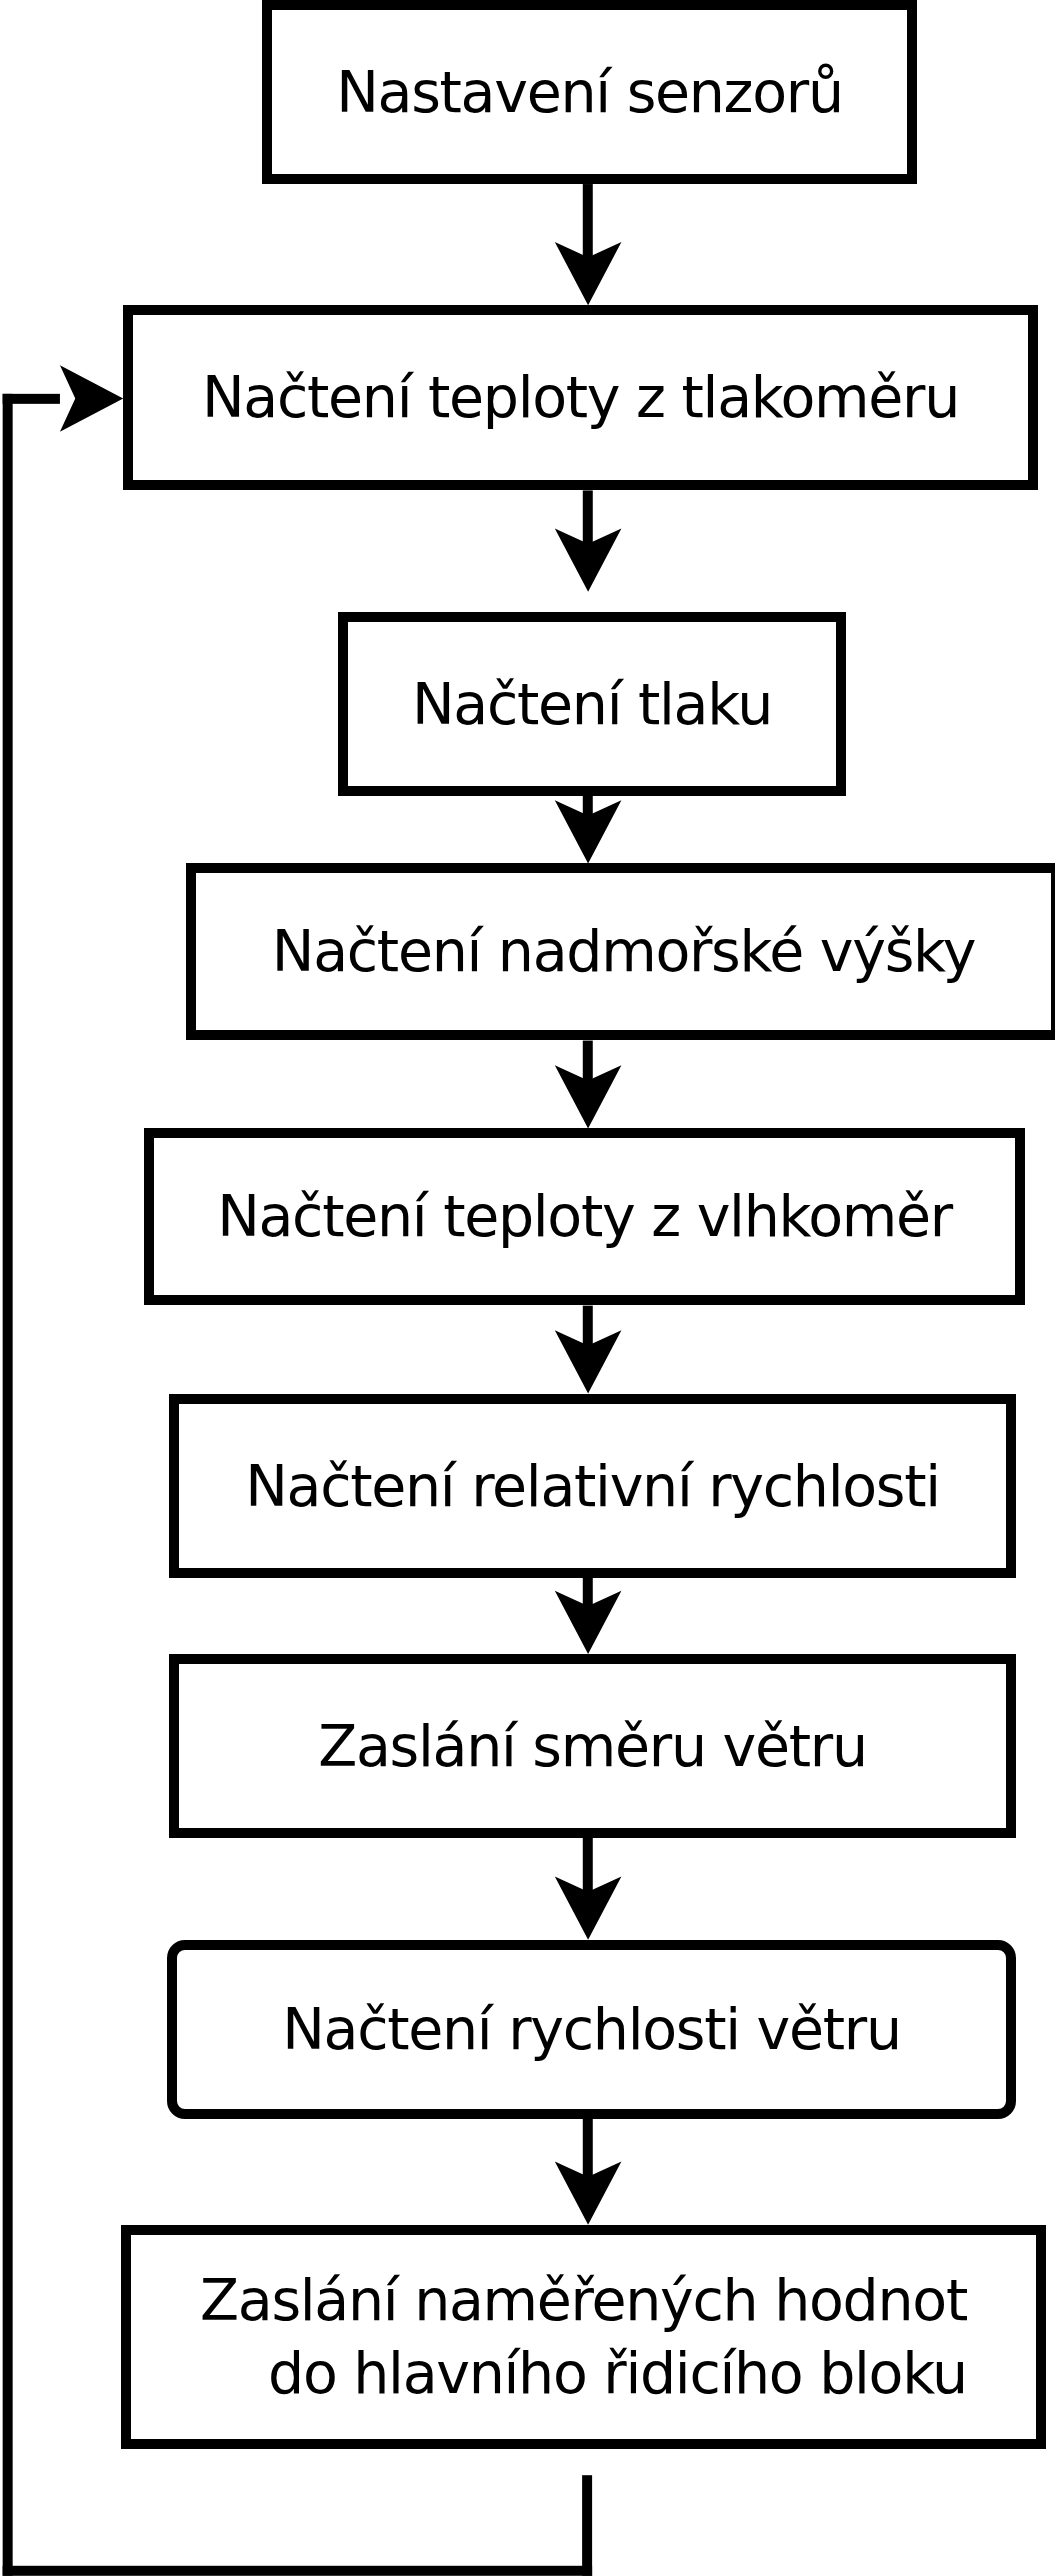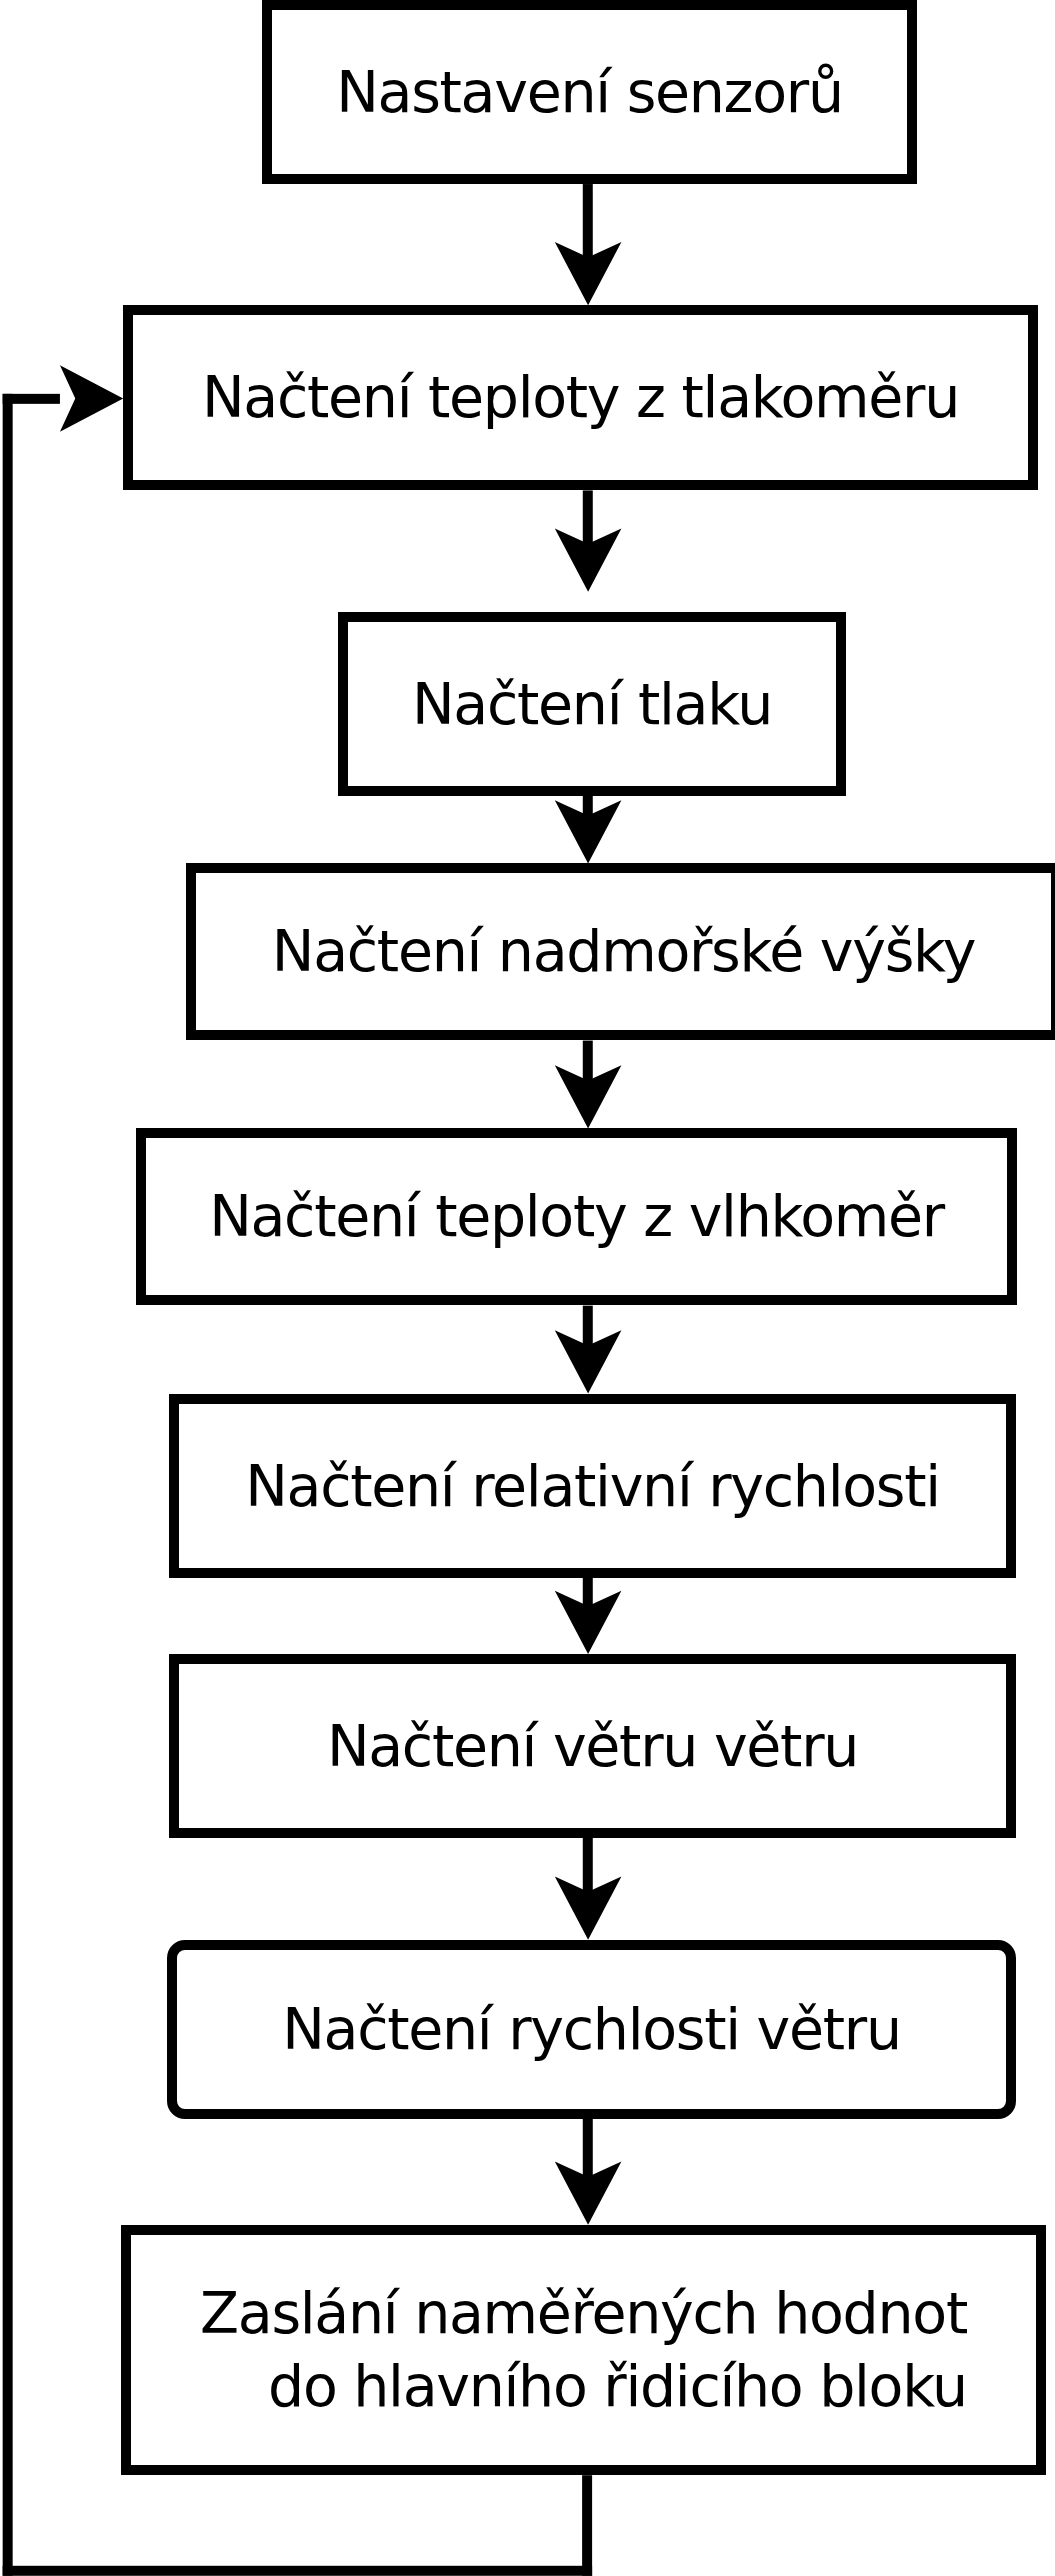--- a/index.html
+++ b/index.html
@@ -36,25 +36,25 @@
     font-size: 57px;
     line-height: 1.28;
     letter-spacing: -1.3px;
     white-space: pre-line;
   }
   
   .n1 { left: 262px; top: 0px;    width: 655px;  height: 184px; }
   .n2 { left: 123px; top: 305px;  width: 915px; height: 185px; }
   .n3 { left: 338px; top: 612px;  width: 508px;  height: 184px; }
   .n4 { left: 154px; top: 863px; width: 875px; height: 177px; margin-left: 32px; }
-  .n5 { left: 136px; top: 1128px; width: 881px; height: 177px; }
+  .n5 { left: 144px; top: 1128px; width: 881px; height: 177px; }
   .n6 { left: 169px; top: 1394px; width: 847px; height: 184px; }
   .n7 { left: 169px; top: 1654px; width: 847px; height: 184px; }
   .n8 { left: 167px; top: 1940px; width: 849px; height: 179px; border-radius: 18px; }
-  .n9 { left: 121px; top: 2225px; width: 925px; height: 250px; }
+  .n9 { left: 121px; top: 2225px; width: 925px; height: 224px; }
 </style>
 </head>
 <body>
 
 <div class="canvas">
 
   <svg class="wires" viewBox="0 0 1584 3867" xmlns="http://www.w3.org/2000/svg">
 
     <rect x="875" y="276" width="15" height="114" fill="#000"></rect>
     <rect x="875" y="736" width="15" height="82" fill="#000"></rect>
@@ -93,21 +93,21 @@
   <div class="node n4">
     <span>Načtení nadmořské výšky</span>
   </div>
   <div class="node n5">
     <span>Načtení teploty z vlhkoměr</span>
   </div>
   <div class="node n6">
     <span>Načtení relativní rychlosti</span>
   </div>
   <div class="node n7">
-    <span>Načtení větru větru</span>
+    <span>Zaslání směru větru</span>
   </div>
   <div class="node n8">
     <span>Načtení rychlosti větru</span>
   </div>
   <div class="node n9">
     <span>Zaslání naměřených hodnot
 do hlavního řidicího bloku</span>
   </div>
 
 </div>

